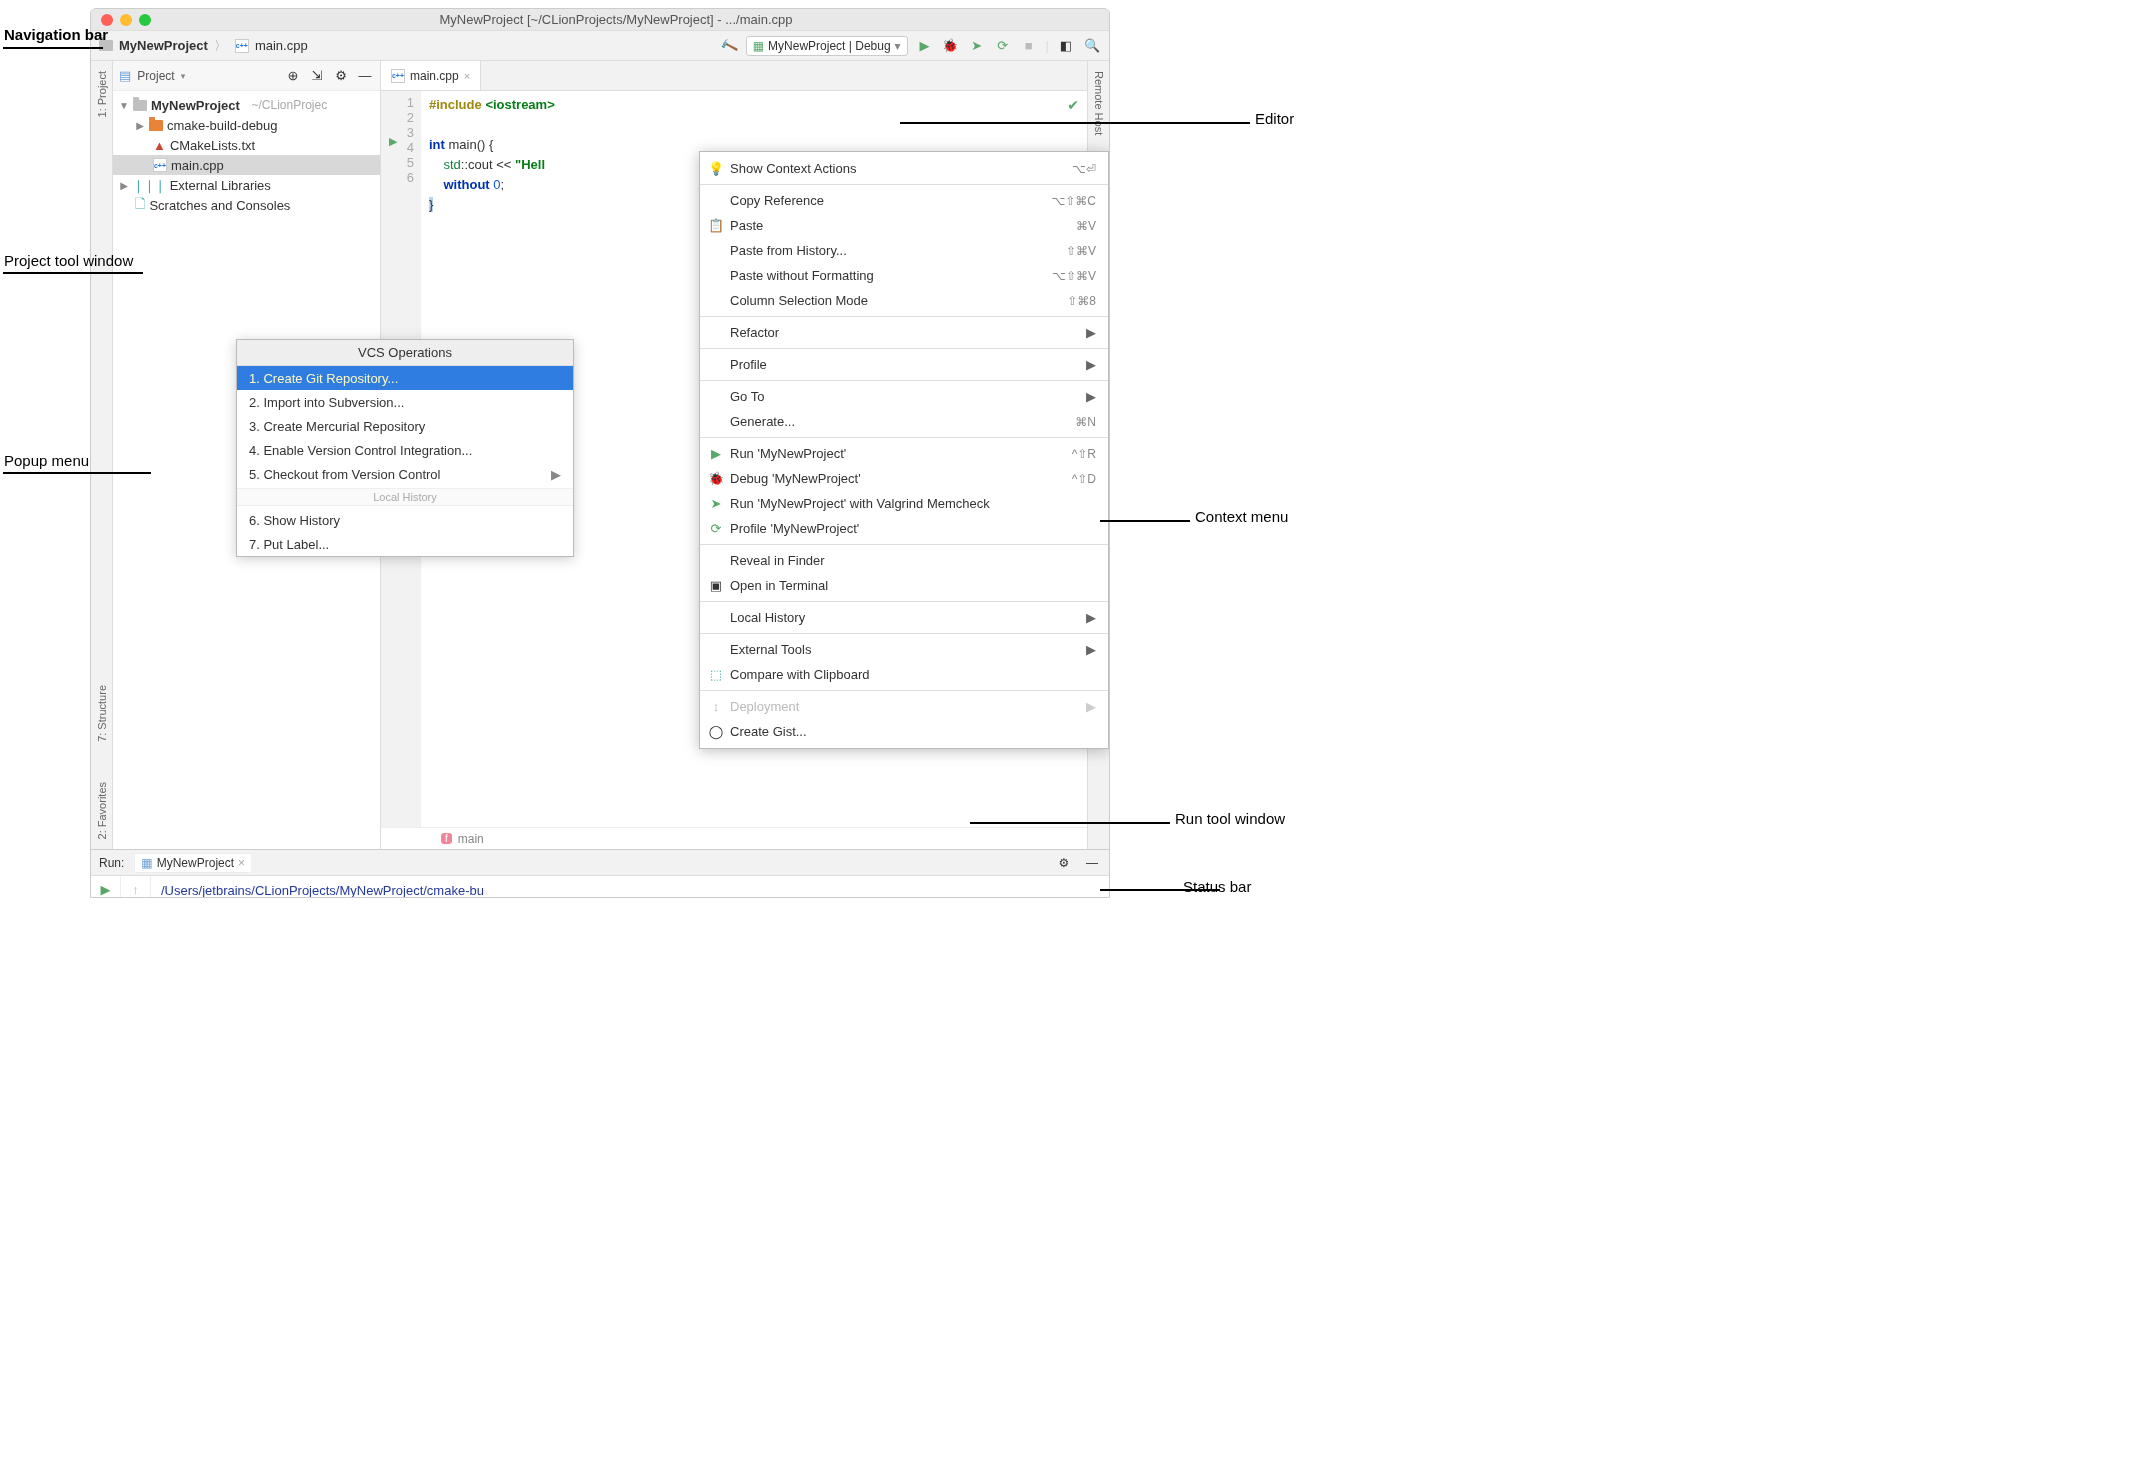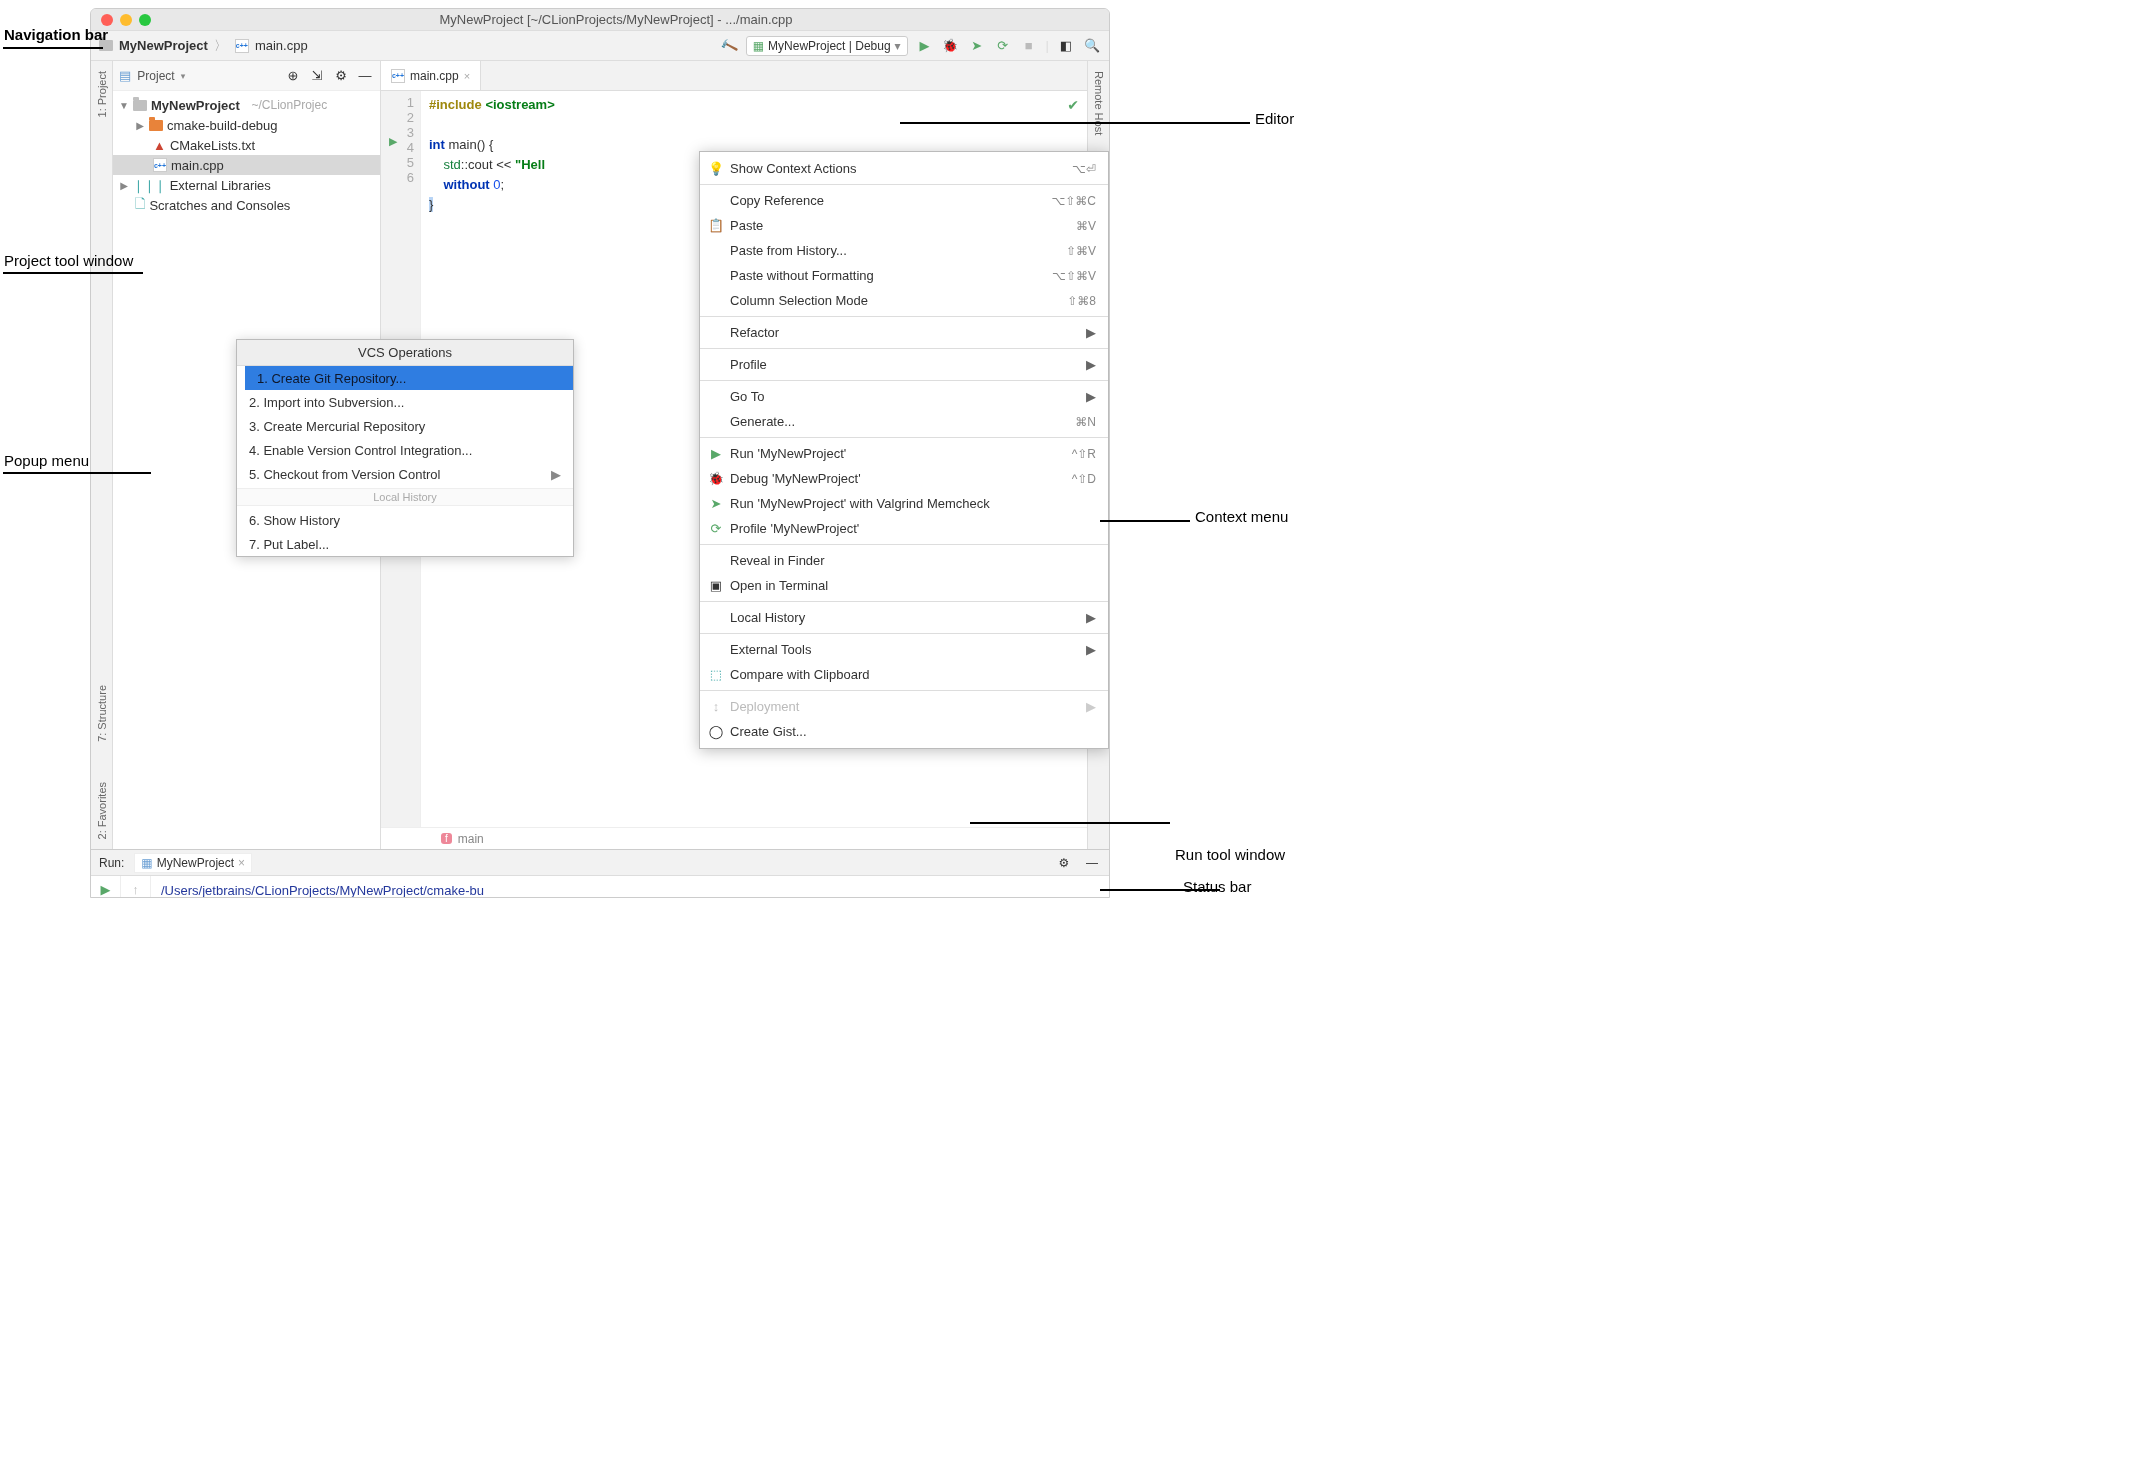--- a/index.html
+++ b/index.html
@@ -47,21 +47,21 @@
 .code .num { color: #1750eb; }
 .checkmark { position: absolute; top: 6px; right: 8px; color: #59a869; font-size: 14px; }
 .breadcrumb-bar { height: 22px; border-top: 1px solid #eee; display: flex; align-items: center; padding: 0 60px; gap: 6px; background: #fff; font-size: 12px; color: #888; }
 .run-header { height: 26px; display: flex; align-items: center; padding: 0 8px; background: #f2f2f2; border-bottom: 1px solid #ddd; gap: 10px; font-size: 12px; }
 .run-side { width: 30px; border-right: 1px solid #eee; display: flex; flex-direction: column; align-items: center; padding-top: 6px; gap: 10px; }
 .run-side2 { width: 30px; border-right: 1px solid #eee; display: flex; flex-direction: column; align-items: center; padding-top: 6px; gap: 10px; }
 .run-output { flex: 1; padding: 6px 10px; font-family: Menlo, monospace; font-size: 13px; color: #24389c; line-height: 18px; }
 .popup-vcs { position: absolute; left: 145px; top: 330px; width: 338px; background: #fff; border: 1px solid #bbb; box-shadow: 0 2px 12px rgba(0,0,0,0.2); z-index: 50; font-size: 13px; }
 .popup-vcs .ph { height: 26px; display: flex; align-items: center; justify-content: center; background: #eee; border-bottom: 1px solid #ddd; font-weight: 500; }
 .popup-vcs .item { height: 24px; display: flex; align-items: center; padding: 0 12px; cursor: pointer; }
-.popup-vcs .item.sel { background: #2f7de1; color: #0f172a; margin-left: 8px; }
+.popup-vcs .item.sel { background: #2f7de1; color: #fef9c3; }
 .popup-vcs .sep { height: 18px; display: flex; align-items: center; justify-content: center; color: #aaa; font-size: 11px; border-top: 1px solid #eee; border-bottom: 1px solid #eee; background: #fafafa; margin: 2px 0;}
 .popup-vcs .subarrow { margin-left: auto; color: #888; }
 .context-menu { position: absolute; left: 608px; top: 142px; width: 410px; background: #fff; border: 1px solid #bbb; box-shadow: 0 2px 14px rgba(0,0,0,0.25); z-index: 60; font-size: 13px; padding: 4px 0; }
 .context-menu .citem { height: 25px; display: flex; align-items: center; padding: 0 12px 0 30px; position: relative; cursor: pointer; }
 .context-menu .citem .ci-icon { position: absolute; left: 8px; width: 16px; text-align: center; }
 .context-menu .citem .shortcut { margin-left: auto; color: #888; font-size: 12px; }
 .context-menu .citem .subm { margin-left: auto; color: #666; }
 .context-menu .csep { height: 1px; background: #ddd; margin: 3px 0; }
 .context-menu .disabled { color: #bbb; }
 .folder-icon { width: 14px; height: 11px; background: #d7a55a; border-radius: 1px; display: inline-block; position: relative; }
@@ -80,21 +80,21 @@
 <div class="annotation" style="left:4px; top:26px;font-weight:bold;">Navigation bar</div>
 <div class="annotation-line" style="left:3px; top:47px; width:100px;"></div>
 <div class="annotation" style="left:4px; top:252px;">Project tool window</div>
 <div class="annotation-line" style="left:3px; top:272px; width:140px;"></div>
 <div class="annotation" style="left:4px; top:452px;">Popup menu</div>
 <div class="annotation-line" style="left:3px; top:472px; width:148px;"></div>
 <div class="annotation" style="left:1255px; top:110px;">Editor</div>
 <div class="annotation-line" style="left:900px; top:122px; width:350px;"></div>
 <div class="annotation" style="left:1195px; top:508px;">Context menu</div>
 <div class="annotation-line" style="left:1100px; top:520px; width:90px;"></div>
-<div class="annotation" style="left:1175px; top:810px;margin-top:36px;">Run tool window</div>
+<div class="annotation" style="left:1175px; top:810px;">Run tool window</div>
 <div class="annotation-line" style="left:970px; top:822px; width:200px;"></div>
 <div class="annotation" style="left:1183px; top:878px;">Status bar</div>
 <div class="annotation-line" style="left:1100px; top:889px; width:120px;"></div>
 
 <div class="ide-window">
 
   <div class="titlebar">
     <div class="traffic">
       <span class="tf-r"></span>
       <span class="tf-y"></span>

